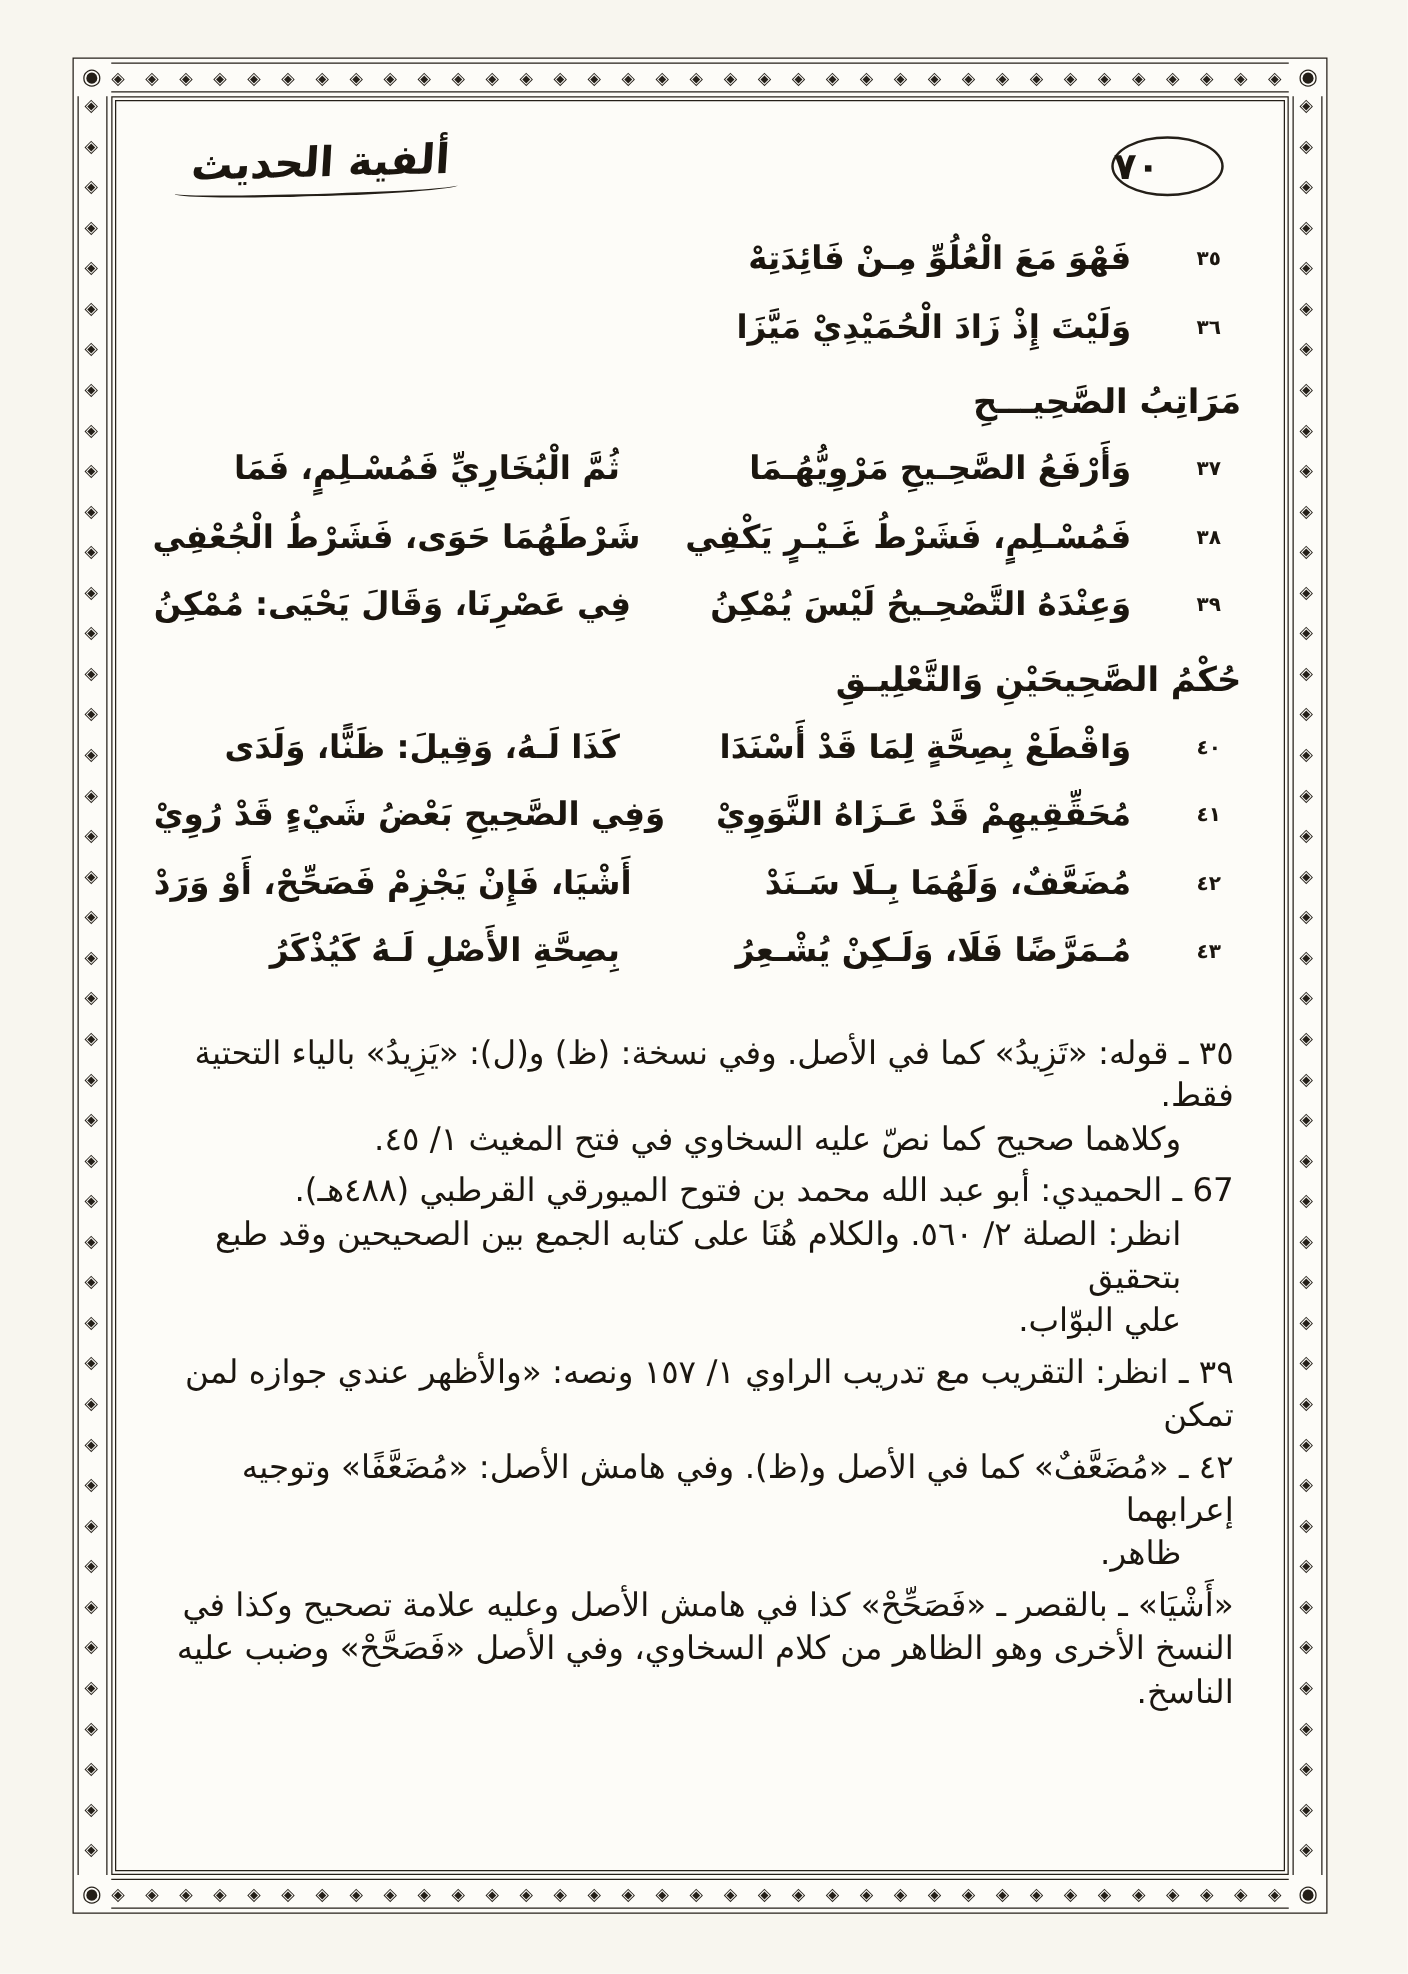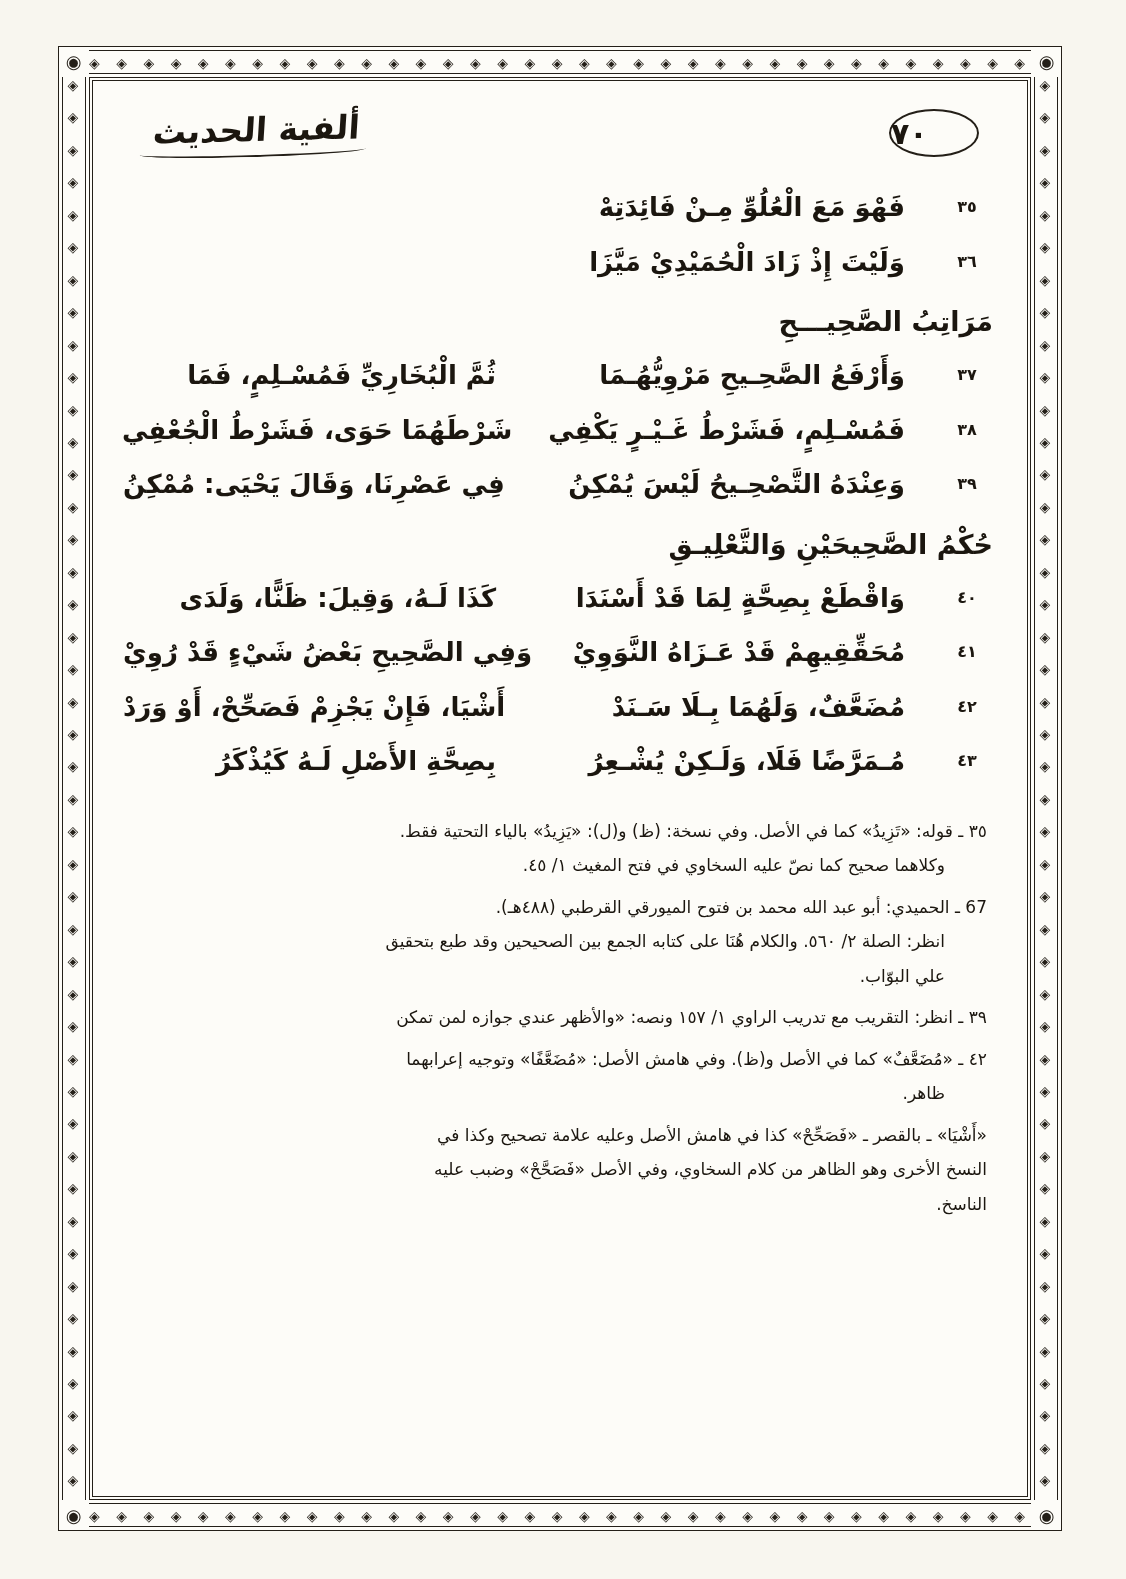--- a/index.html
+++ b/index.html
@@ -105,22 +105,22 @@
 
   .section-heading {
     text-align: right;
     font-size: 27px;
     font-weight: bold;
     margin: 28px 0 18px;
   }
 
   
   .footnotes {
-    margin-top: 36px;
-    font-size: 17px;
+    margin-top: 48px;
+    font-size: 26px;
     line-height: 34.5px;
     padding: 0 6px 0 10px;
   }
   .fn { margin: 0; text-align: right; }
   .fn.indent { padding-right: 42px; }
   .fn.sp { margin-top: 7px; }
 </style>
 </head>
 <body>
 

